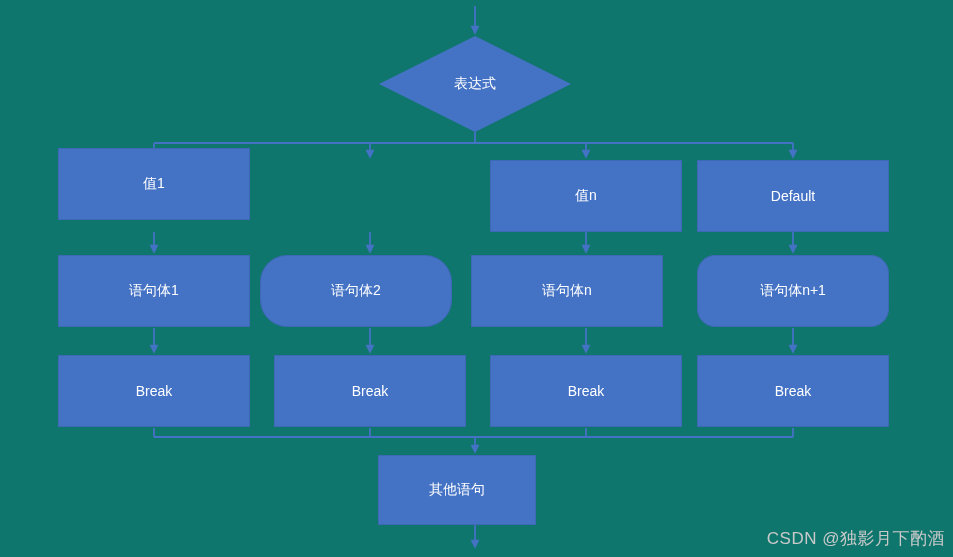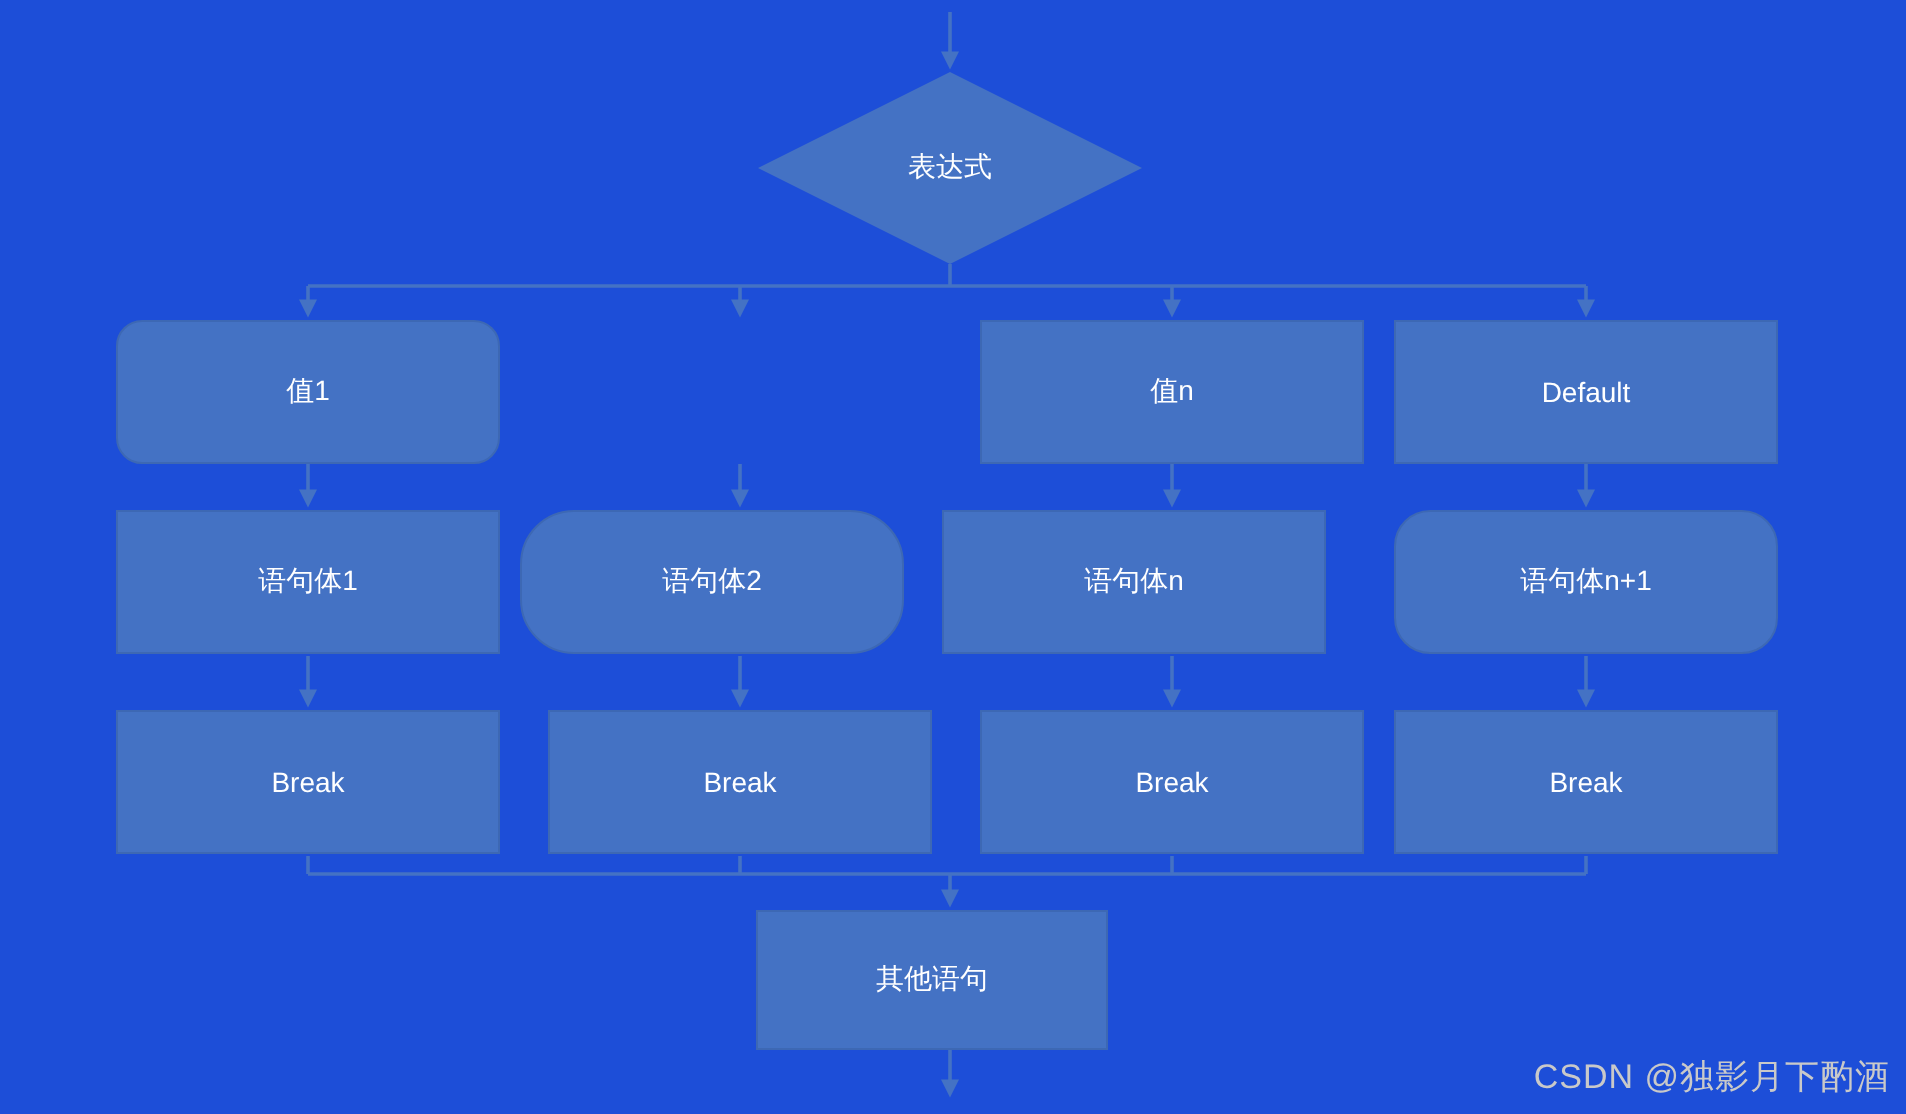--- a/index.html
+++ b/index.html
@@ -11,21 +11,21 @@
   }
   * { margin: 0; padding: 0; box-sizing: border-box; }
   body {
     background: #ffffff;
     font-family: "Liberation Sans", "DejaVu Sans", sans-serif;
   }
   .canvas {
     position: relative;
     width: 953px;
     height: 557px;
-    background: #1d4ed8;
+    background: #0f766e;
     overflow: hidden;
   }
   .connectors {
     position: absolute;
     left: 0; top: 0;
     width: 953px; height: 557px;
   }
   .conn {
     stroke: var(--connector);
     stroke-width: 1.8;
@@ -48,21 +48,21 @@
   .diamond {
     position: absolute;
     left: 379px; top: 36px;
     width: 192px; height: 96px;
     background: var(--node-fill);
     border: none;
     clip-path: polygon(50% 0%, 100% 50%, 50% 100%, 0% 50%);
   }
   .end-node {
     left: 378px; top: 455px;
-    width: 176px; height: 70px;
+    width: 158px; height: 70px;
   }
   .watermark {
     position: absolute;
     right: 8px; top: 527px;
     color: var(--watermark);
     font-size: 17px;
     letter-spacing: 0.5px;
     white-space: nowrap;
   }
 </style>
@@ -114,21 +114,21 @@
       <path class="conn" d="M475 437 V451" marker-end="url(#arrow)"></path>
     </g>
 
     <g>
       <path class="conn" d="M475 525 V546" marker-end="url(#arrow)"></path>
     </g>
   </svg>
 
   <div class="node diamond">表达式</div>
 
-  <div class="node" style="left:58px;  top:160px;border-radius:13px;">值1</div>
+  <div class="node" style="left:58px;  top:148px;">值1</div>
   <div class="node" style="left:490px; top:160px;">值n</div>
   <div class="node" style="left:697px; top:160px;">Default</div>
 
   <div class="node" style="left:58px;  top:255px;">语句体1</div>
   <div class="node" style="left:260px; top:255px;border-radius:27px;">语句体2</div>
   <div class="node" style="left:471px; top:255px;">语句体n</div>
   <div class="node" style="left:697px; top:255px;border-radius:18px;">语句体n+1</div>
 
   <div class="node" style="left:58px;  top:355px;">Break</div>
   <div class="node" style="left:274px; top:355px;">Break</div>

